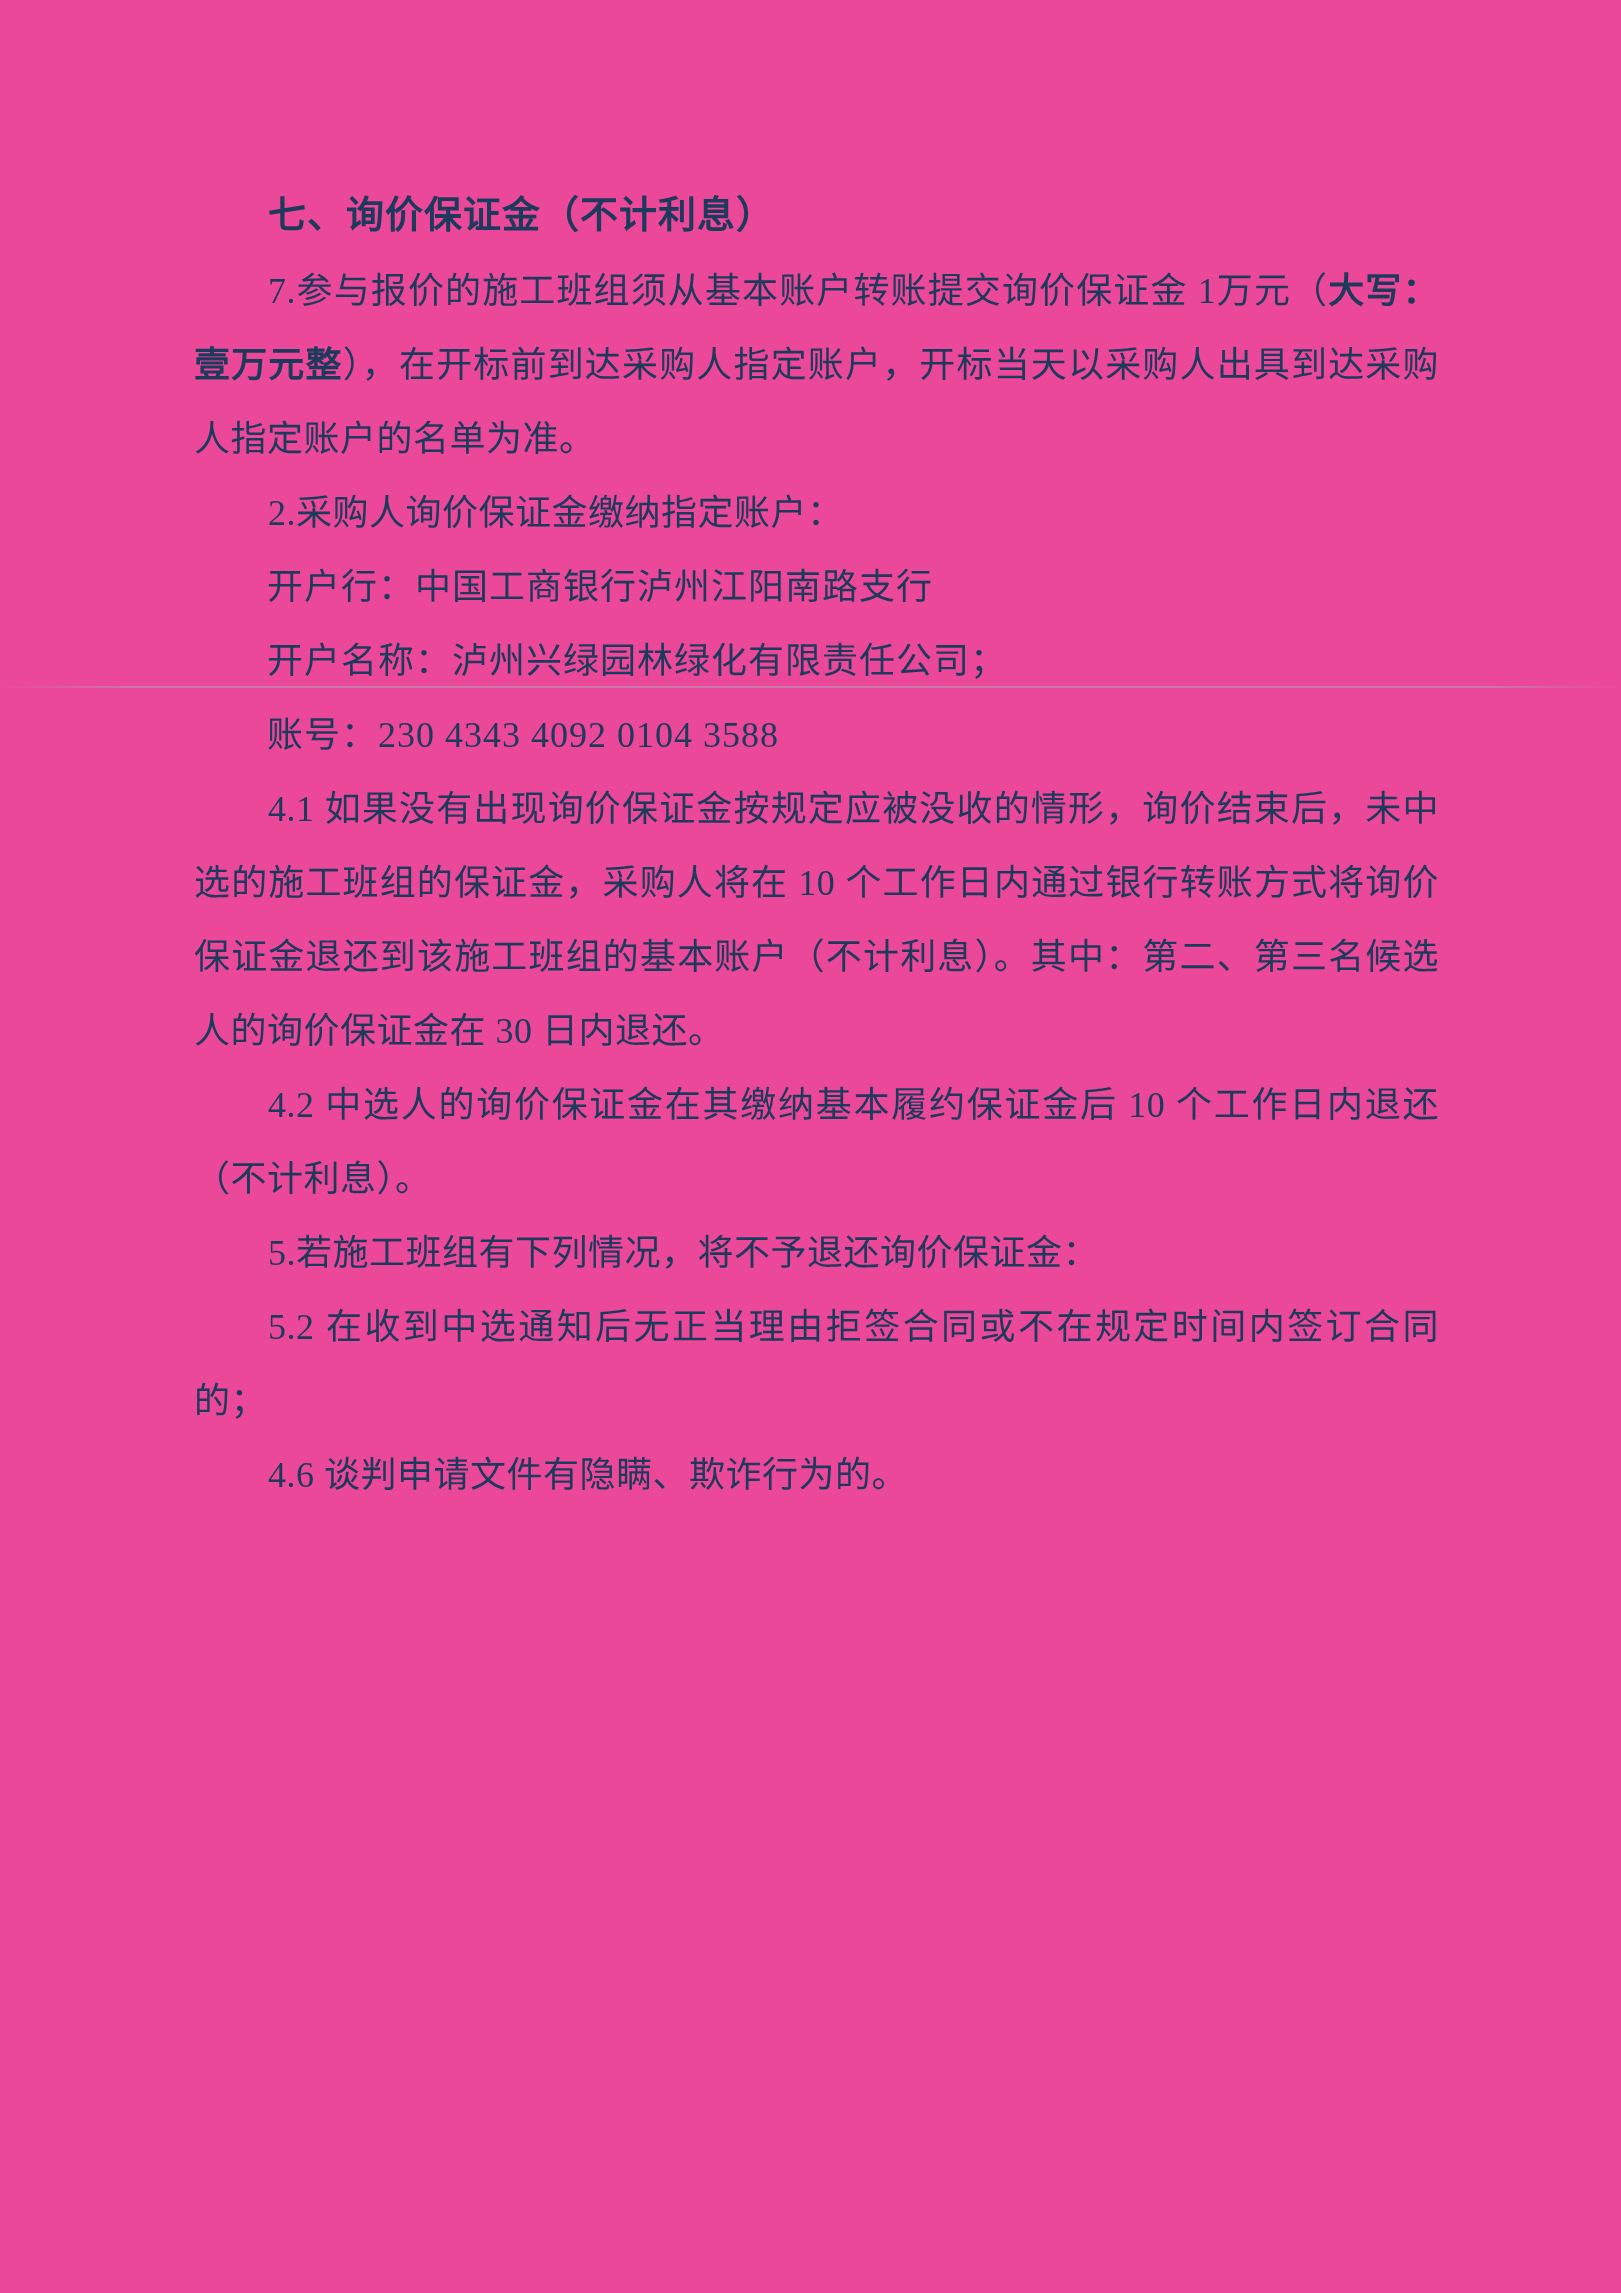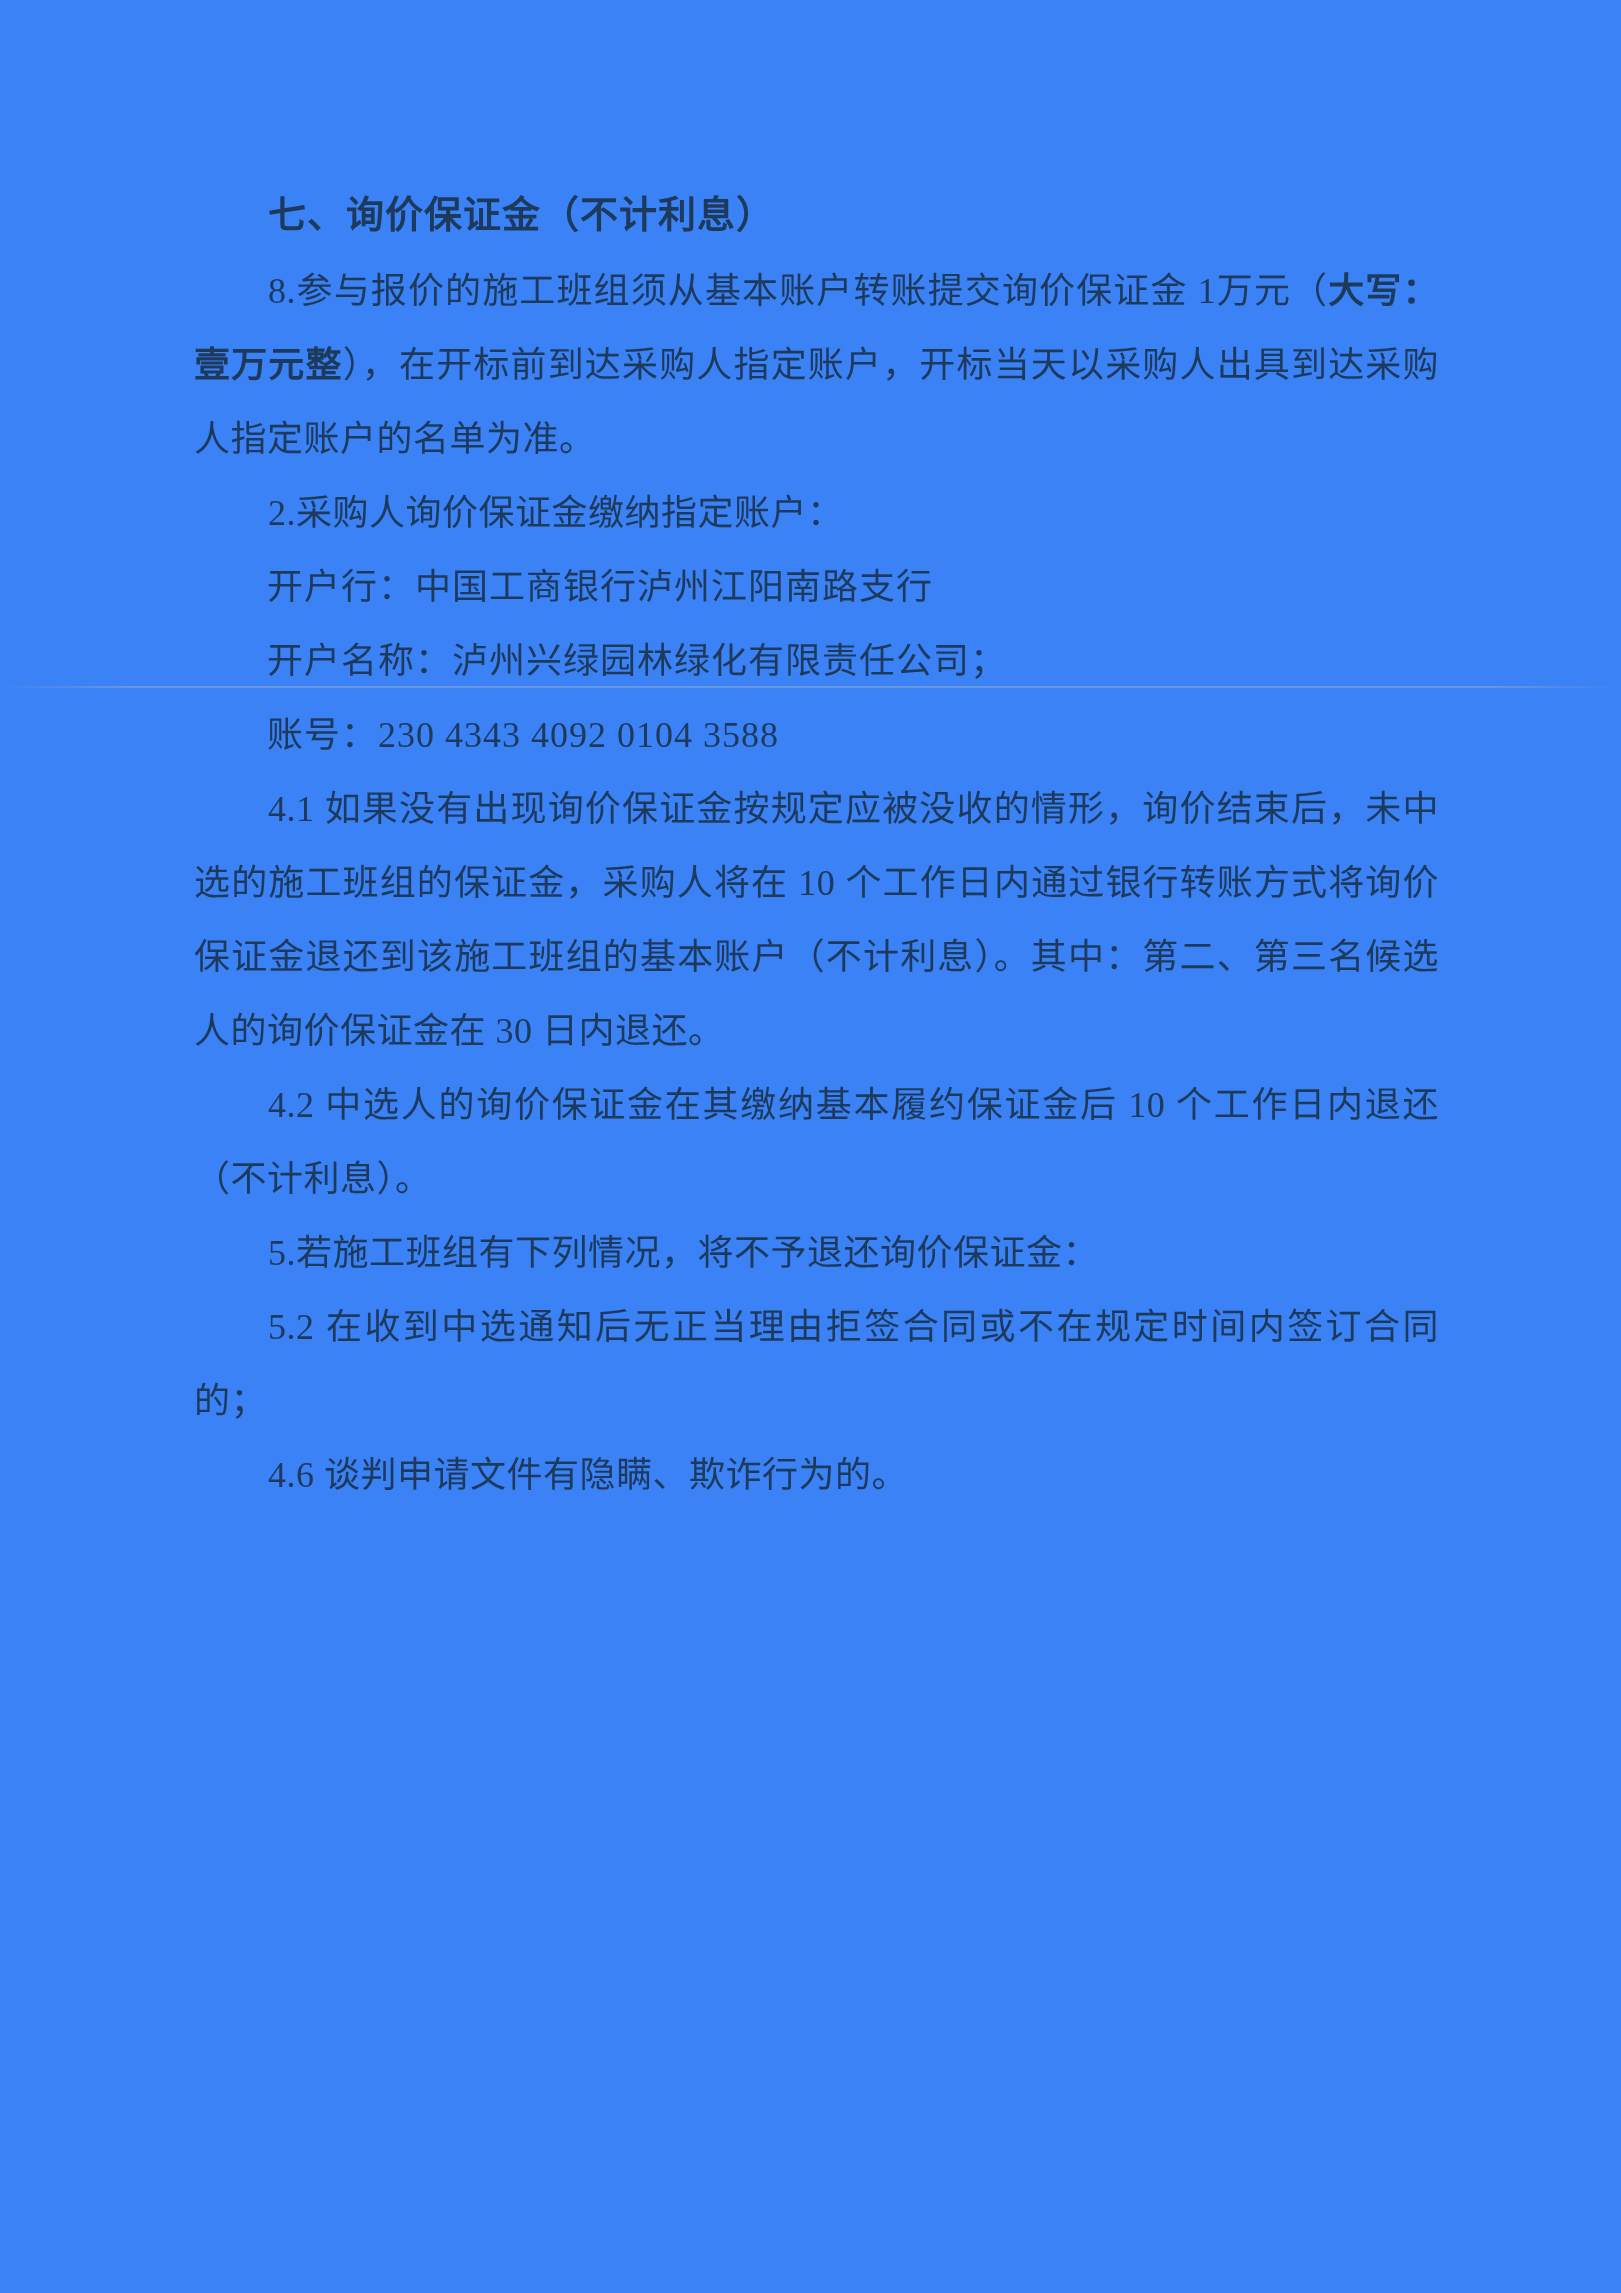--- a/index.html
+++ b/index.html
@@ -5,21 +5,21 @@
 <style>
   html, body {
     margin: 0;
     padding: 0;
     background: #ffffff;
   }
   .page {
     position: relative;
     width: 1621px;
     height: 2294px;
-    background: #3b82f6;
+    background: #ec4899;
     margin: 0 auto;
     overflow: hidden;
     font-family: "Liberation Serif", "DejaVu Serif", serif;
     color: #1d3a5c;
   }
   
   .scanline {
     position: absolute;
     left: 0;
     right: 0;
@@ -63,21 +63,21 @@
 <body>
 
 <div class="page">
 
   <div class="scanline"></div>
 
   <div class="body-area">
 
     <p class="heading indent">七、询价保证金（不计利息）</p>
 
-    <p class="indent"><span>8.参与报价的施工班组须从基本账户转账提交询价保证金 1万元（</span><span class="bold-inline">大写：壹万元整</span><span>），在开标前到达采购人指定账户，开标当天以采购人出具到达采购人指定账户的名单为准。</span></p>
+    <p class="indent"><span>7.参与报价的施工班组须从基本账户转账提交询价保证金 1万元（</span><span class="bold-inline">大写：壹万元整</span><span>），在开标前到达采购人指定账户，开标当天以采购人出具到达采购人指定账户的名单为准。</span></p>
 
     <p class="indent">2.采购人询价保证金缴纳指定账户：</p>
 
     <p class="acct-line">开户行：中国工商银行泸州江阳南路支行</p>
 
     <p class="acct-line">开户名称：泸州兴绿园林绿化有限责任公司；</p>
 
     <p class="acct-line">账号：230 4343 4092 0104 3588</p>
 
 

